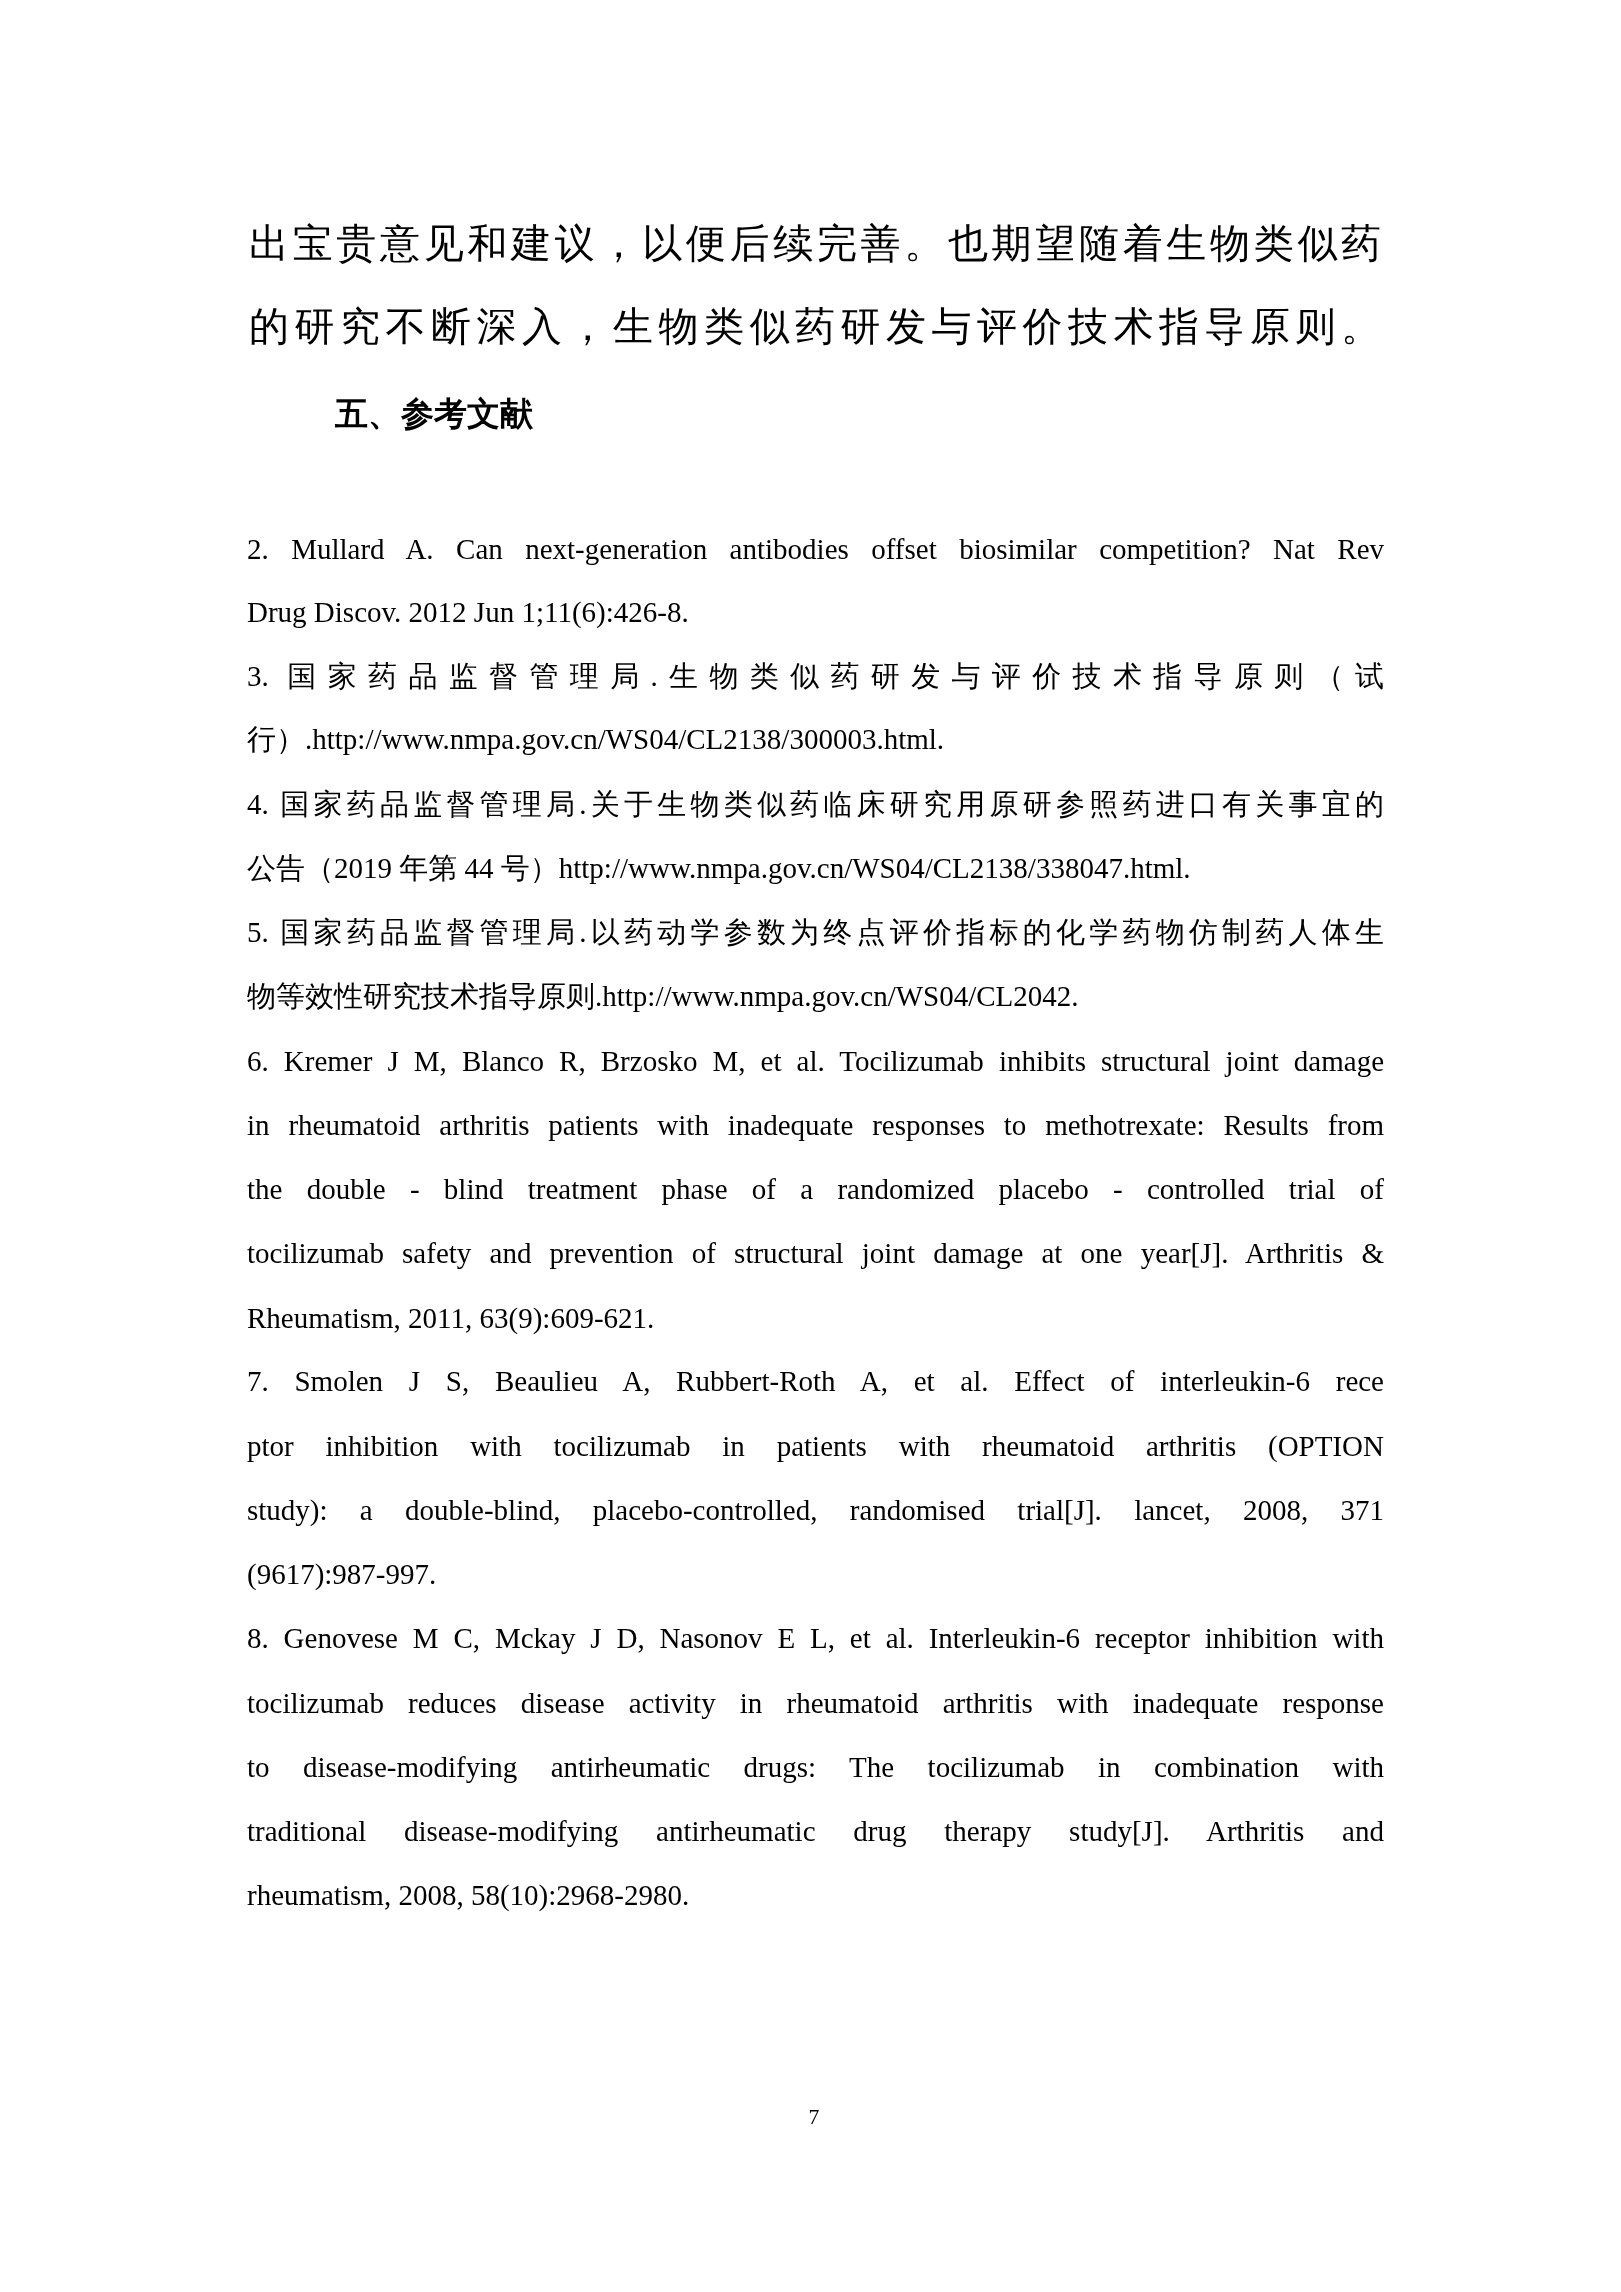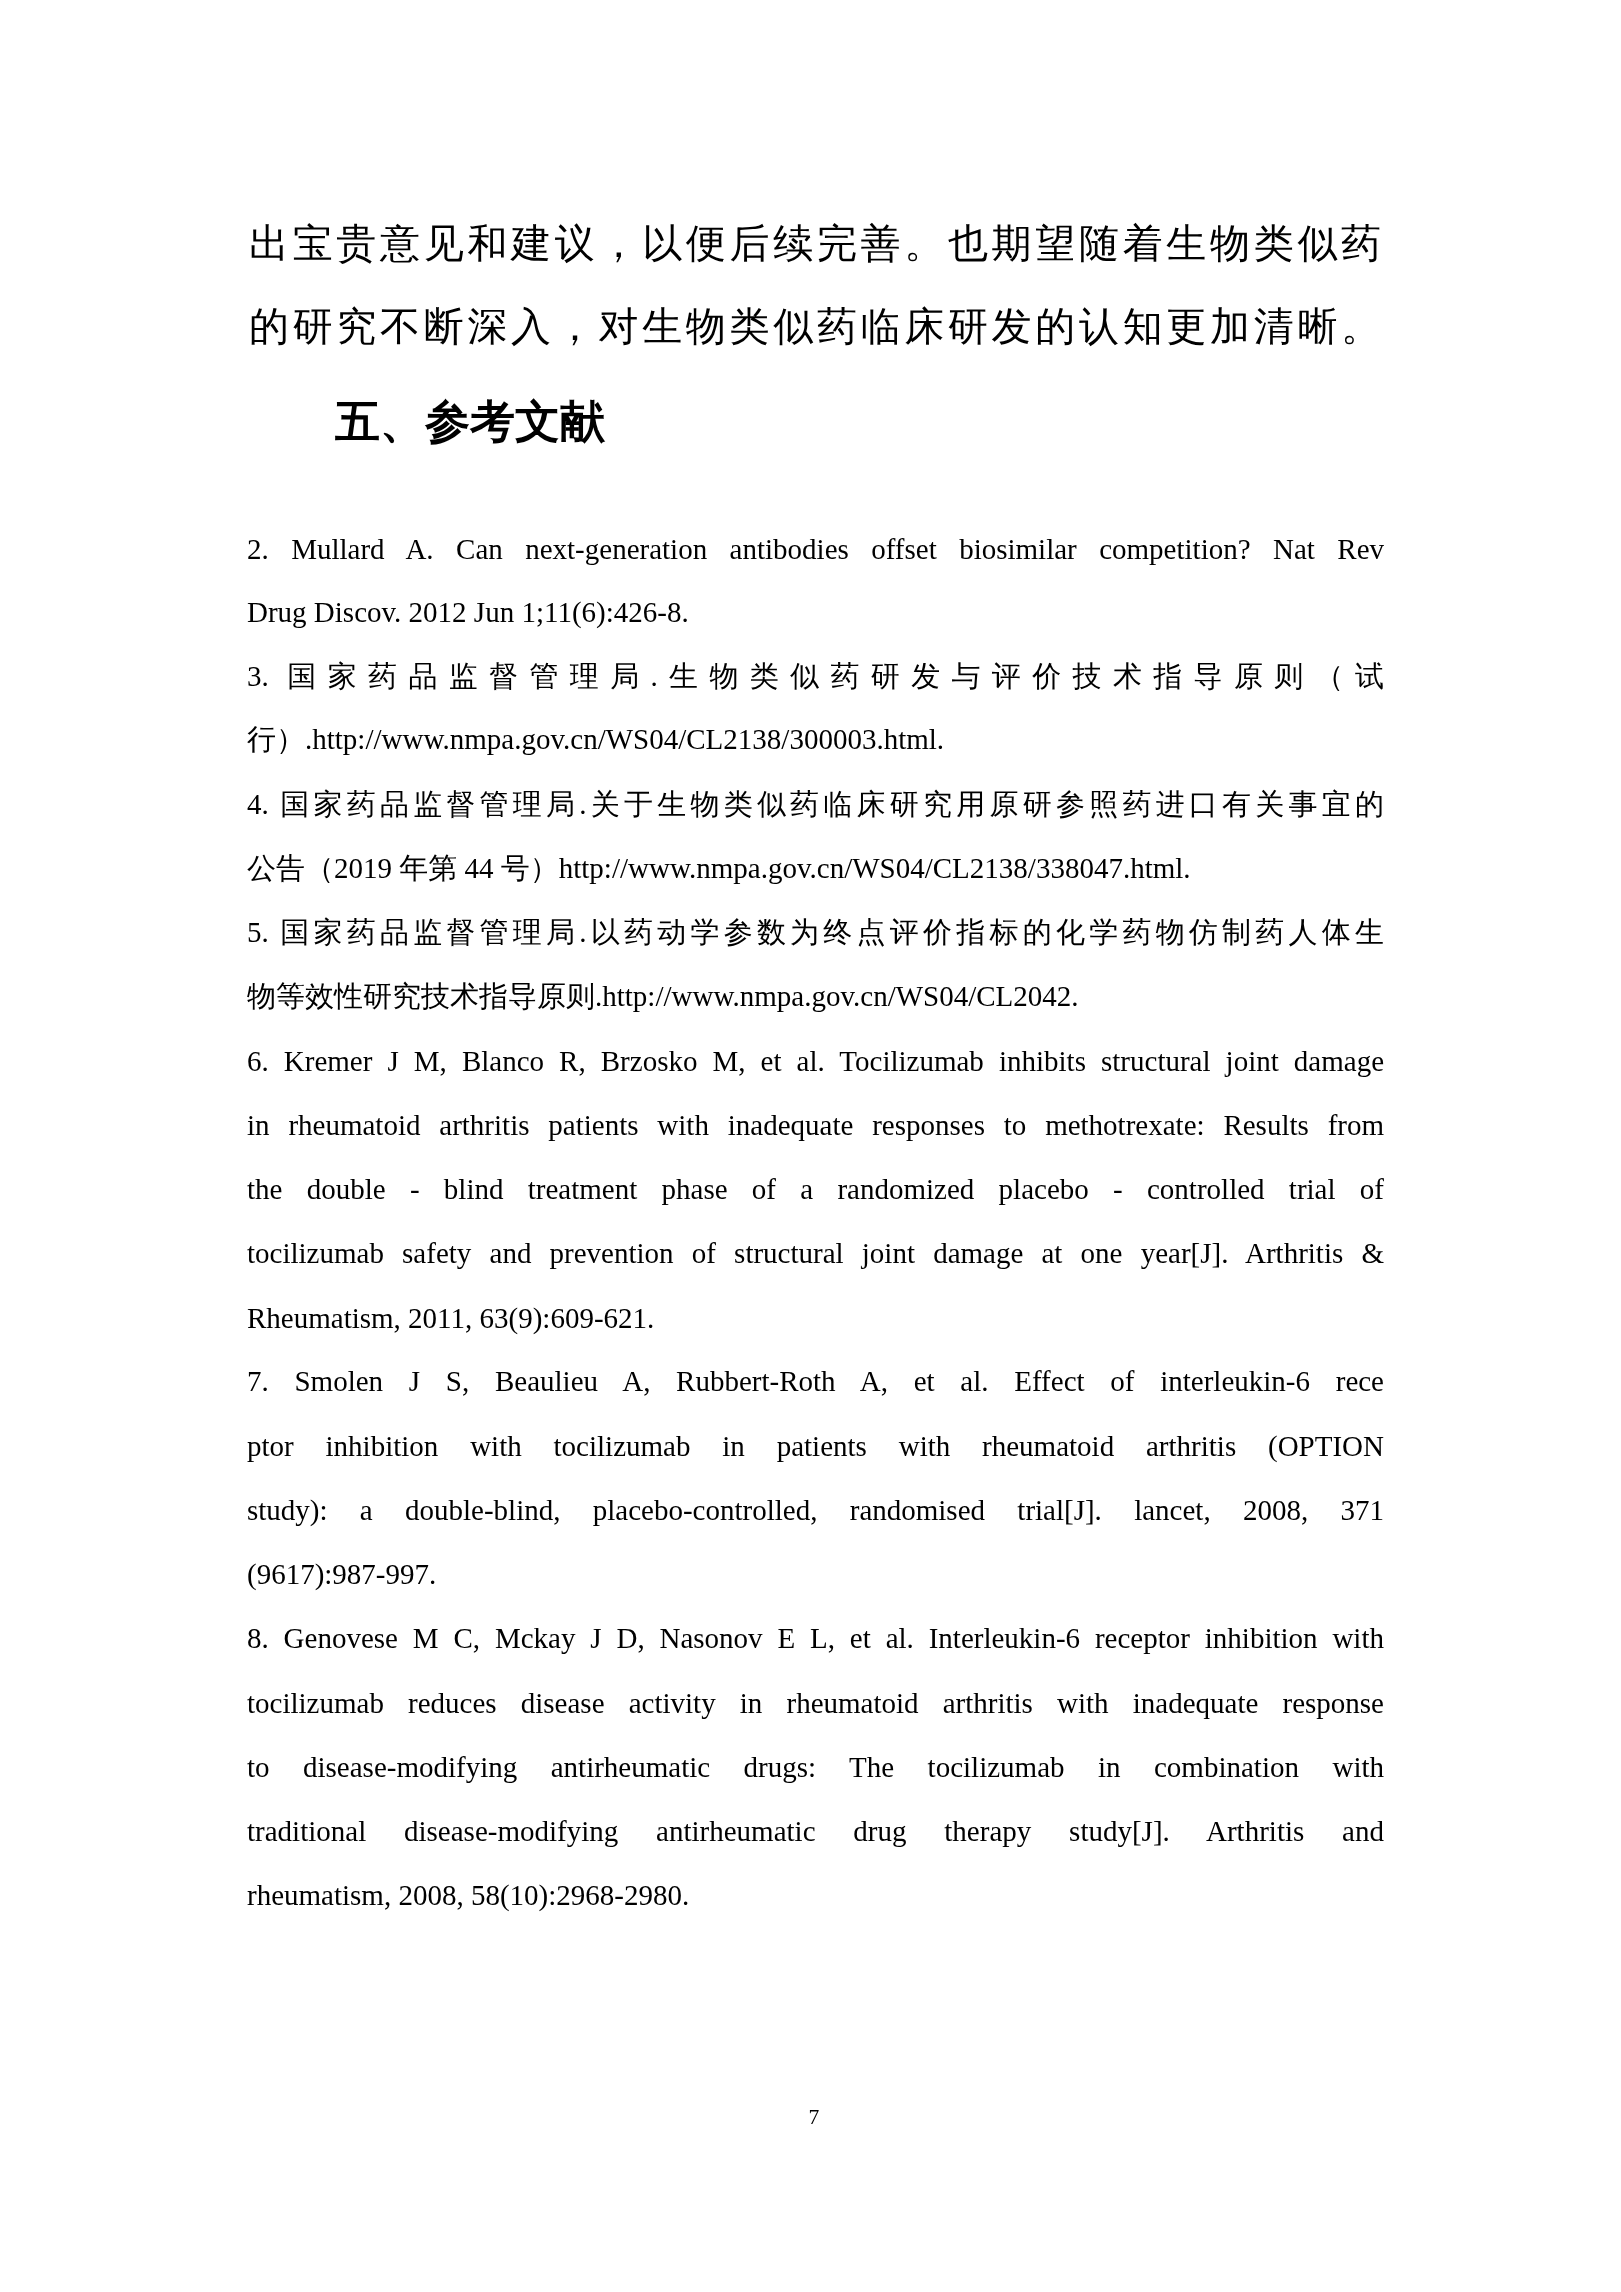--- a/index.html
+++ b/index.html
@@ -5,39 +5,39 @@
     html, body { margin: 0; padding: 0; background: #ffffff; }
     body { width: 1621px; height: 2293px; position: relative; overflow: hidden; color: #000; }
     .page { position: absolute; left: 0; top: 0; width: 1416px; height: 2293px; background: #fff; }
     .body-cn {
       position: absolute; left: 249px; width: 1135px;
       font-family: "DejaVu Serif", serif; font-size: 40px;
       letter-spacing: 2.9px; white-space: nowrap; line-height: 1;
     }
     .heading {
       position: absolute; left: 335px; top: 392px;
-      font-family: "DejaVu Sans", sans-serif; font-weight: bold; font-size: 45px; white-space: nowrap;
+      font-family: "DejaVu Sans", sans-serif; font-weight: bold; font-size: 33px; white-space: nowrap;
     }
     .ref-line {
       position: absolute; left: 247px; width: 1137px;
       font-family: "Liberation Serif", serif; font-size: 29px; line-height: 1; white-space: nowrap;
     }
     .justify { text-align: justify; text-align-last: justify; }
     .page-num {
       position: absolute; left: 804px; top: 2105px; width: 19.6px; text-align: center;
       font-family: "Liberation Serif", serif; font-size: 21.6px;
     }
   </style>
 </head>
 <body>
 
 <div class="page">
 
   <div class="body-cn justify" style="top:223px;">出宝贵意见和建议，以便后续完善。也期望随着生物类似药</div>
-  <div class="body-cn justify" style="top:306px;">的研究不断深入，对生物类似药临床研发的认知更加清晰。</div>
+  <div class="body-cn justify" style="top:306px;">的研究不断深入，生物类似药研发与评价技术指导原则。</div>
 
   <div class="heading">五、参考文献</div>
 
 
   <div class="ref-line justify" style="top:535px;">2. Mullard A. Can next-generation antibodies offset biosimilar competition? Nat Rev</div>
   <div class="ref-line" style="top:598px;">Drug Discov. 2012 Jun 1;11(6):426-8.</div>
 
   <div class="ref-line justify" style="top:662px;">3. 国家药品监督管理局.生物类似药研发与评价技术指导原则（试</div>
   <div class="ref-line" style="top:725px;">行）.http://www.nmpa.gov.cn/WS04/CL2138/300003.html.</div>
 

